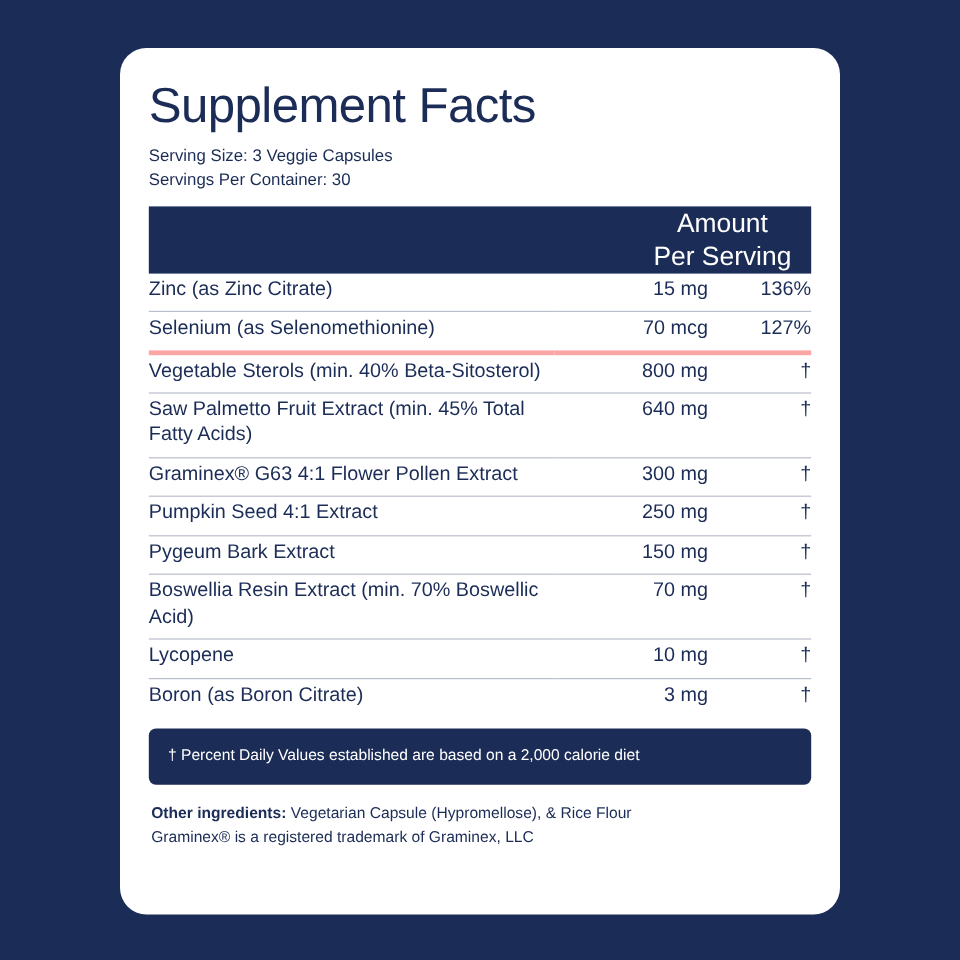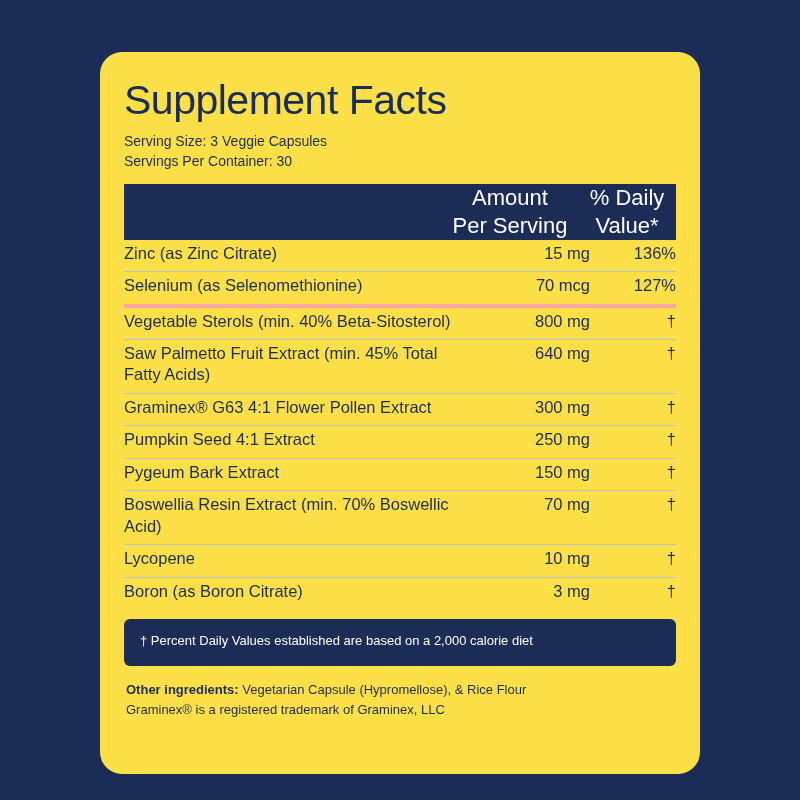--- a/index.html
+++ b/index.html
@@ -9,24 +9,24 @@
   body {
     width: 800px;
     height: 800px;
     background: #1b2c56;
     font-family: "Liberation Sans", sans-serif;
     overflow: hidden;
   }
   .panel {
     position: absolute;
     left: 100px;
-    top: 52px;
+    top: 40px;
     width: 600px;
     height: 722px;
-    background: #fde047;
+    background: #ffffff;
     border-radius: 22px;
     box-sizing: border-box;
     padding: 22px 24px 0 24px;
   }
   .title {
     font-size: 41px;
     font-weight: 400;
     color: #1b2c56;
     letter-spacing: -0.5px;
     margin: 4px 0 8px 0;
@@ -108,24 +108,20 @@
   <div class="title">Supplement Facts</div>
 
   <div class="serving-line">Serving Size: 3 Veggie Capsules</div>
   <div class="serving-line">Servings Per Container: 30</div>
 
   <div class="header-band">
     <div class="hdr-col hdr-amount">
       <div>Amount</div>
       <div>Per Serving</div>
     </div>
-    <div class="hdr-col hdr-dv">
-      <div>% Daily</div>
-      <div>Value*</div>
-    </div>
   </div>
 
   <table class="facts">
     <tbody>
       <tr>
         <td class="name">Zinc (as Zinc Citrate)</td>
         <td class="amt">15 mg</td>
         <td class="dv">136%</td>
       </tr>
       <tr class="thick">

